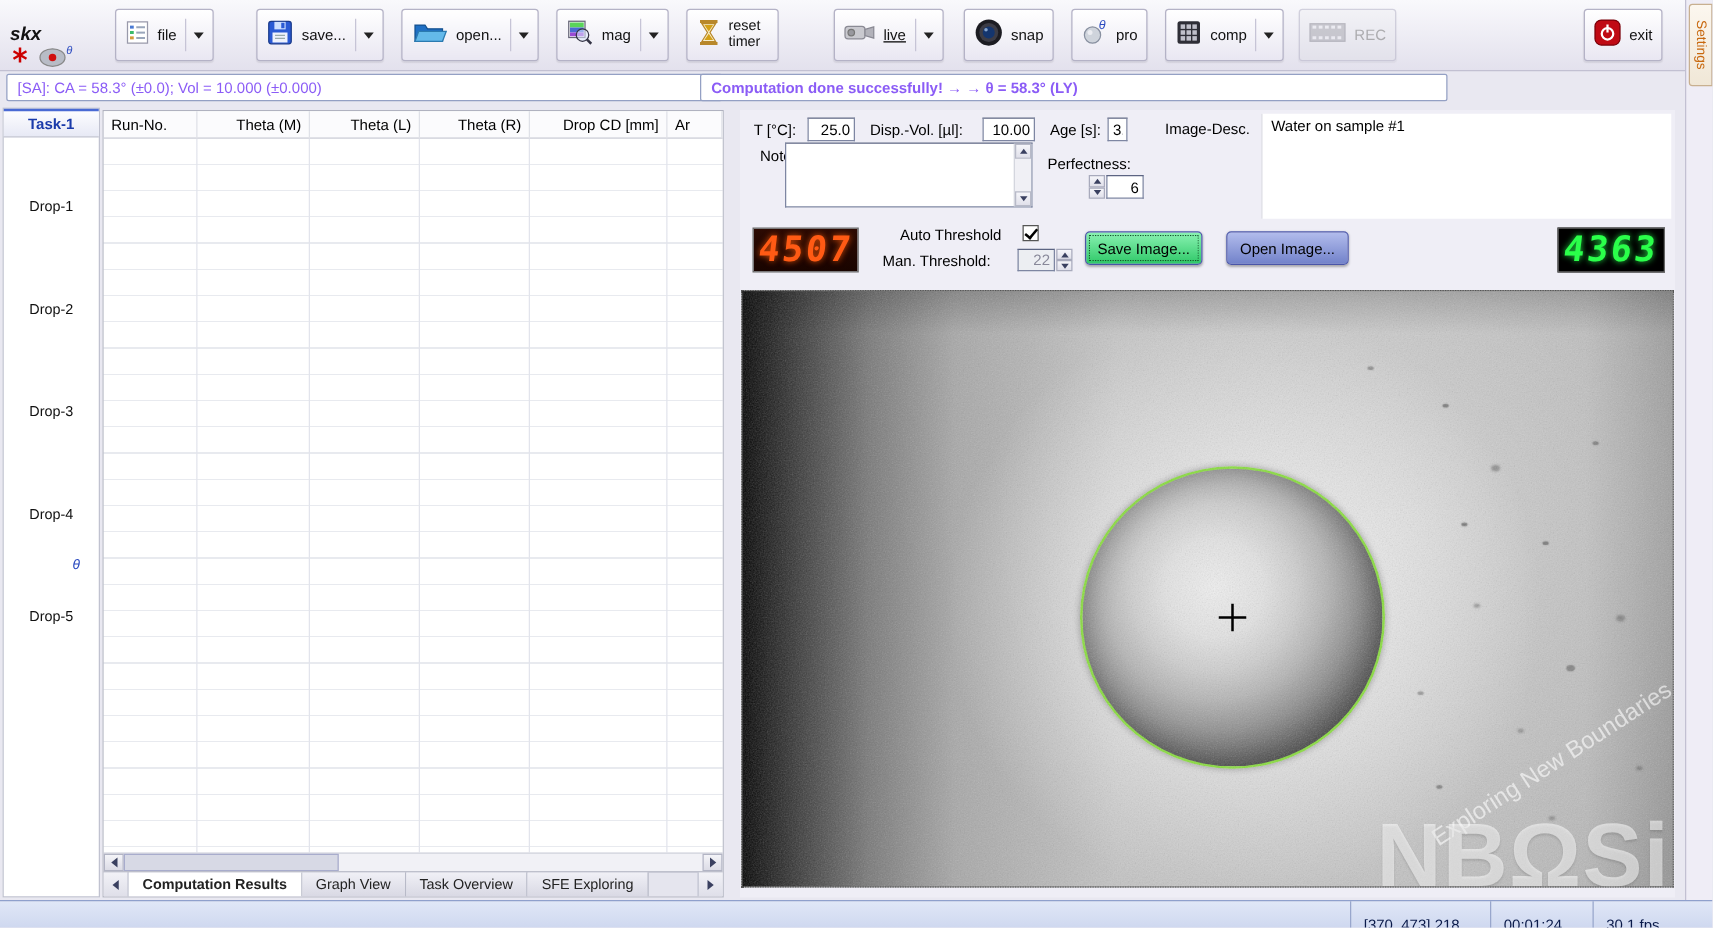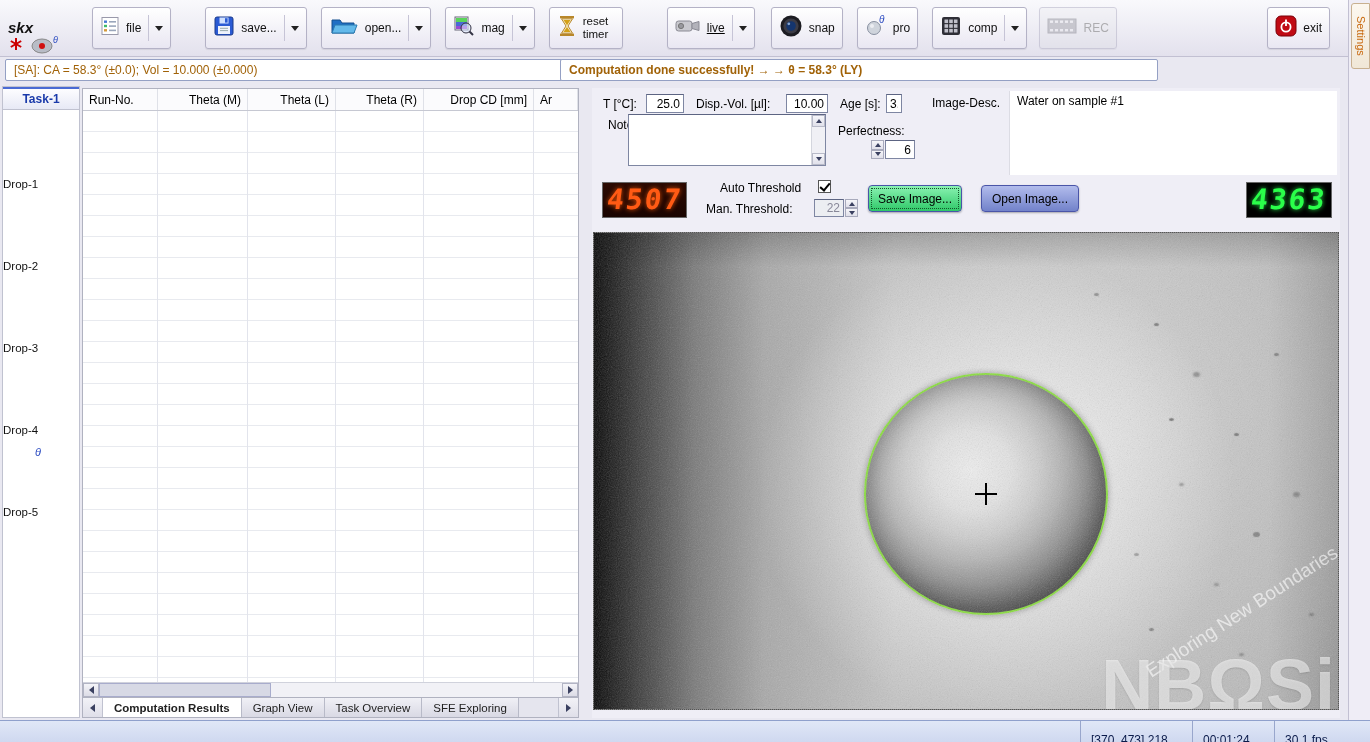--- a/index.html
+++ b/index.html
@@ -25,33 +25,33 @@
   
   .settings { position:absolute; left:1348px; top:0; width:22px; height:720px;
     background:#efedf6; border-left:1px solid #c2c0d2; }
   .stab { margin:3px 0 0 2px; width:19px; height:66px; border:1px solid #c8b090;
     border-radius:3px 0 0 3px; background:linear-gradient(#fcf7ef,#f0e7d7);
     display:flex; align-items:center; justify-content:center; }
   .stxt { writing-mode:vertical-rl; font-size:11px; color:#c8680e; }
 
   
   .msg { position:absolute; top:59px; height:22px; background:#fff; border:1px solid #94a0c4;
-    border-radius:2px; font-size:12px; display:flex; align-items:center; padding:0 8px; color:#a16207; }
+    border-radius:2px; font-size:12px; display:flex; align-items:center; padding:0 8px; color:#8b5cf6; }
   .msg.left { left:5px; width:573px; }
   .msg.right { left:560px; width:598px; font-weight:bold; }
 
   
   .sidebar { position:absolute; left:2px; top:86px; width:78px; height:632px;
     background:#fff; border:1px solid #c0c2d0; }
   .task-tab { height:23px; background:linear-gradient(#fdfdff,#e7e9f5);
     border-bottom:1px solid #c0c2d0; border-top:2px solid #4a6ad4;
     display:flex; align-items:center; justify-content:center;
     font-size:12px; font-weight:bold; color:#1a3aaa; }
   .drops { display:flex; flex-direction:column; align-items:center; padding-top:14px; }
-  .drop-item { width:100%; height:82px; display:flex; flex-direction:column; align-items:flex-start; gap:24px; }
+  .drop-item { width:100%; height:82px; display:flex; flex-direction:column; align-items:center; gap:6px; }
   .ballwrap { position:relative; width:30px; height:30px; }
   .ball { width:30px; height:30px; border-radius:50%;
     background:radial-gradient(circle at 36% 32%, #ffcf9e 0%, #f58a3a 28%, #d2470c 55%, #8a2404 80%, #5a1402 100%);
     box-shadow:inset -2px -3px 5px rgba(60,10,0,.6), 0 1px 2px rgba(0,0,0,.3); }
   .ball.dark { background:radial-gradient(circle at 36% 32%, #9aa4c0 0%, #4a5472 35%, #242c44 65%, #0e1220 100%);
     box-shadow:inset -2px -3px 5px rgba(0,0,10,.6), 0 1px 2px rgba(0,0,0,.3); }
   .bth { position:absolute; right:-8px; top:-6px; font-size:11px; font-style:italic; color:#2a4ac0; }
   .drop-label { font-size:11.5px; color:#111; }
 
   

